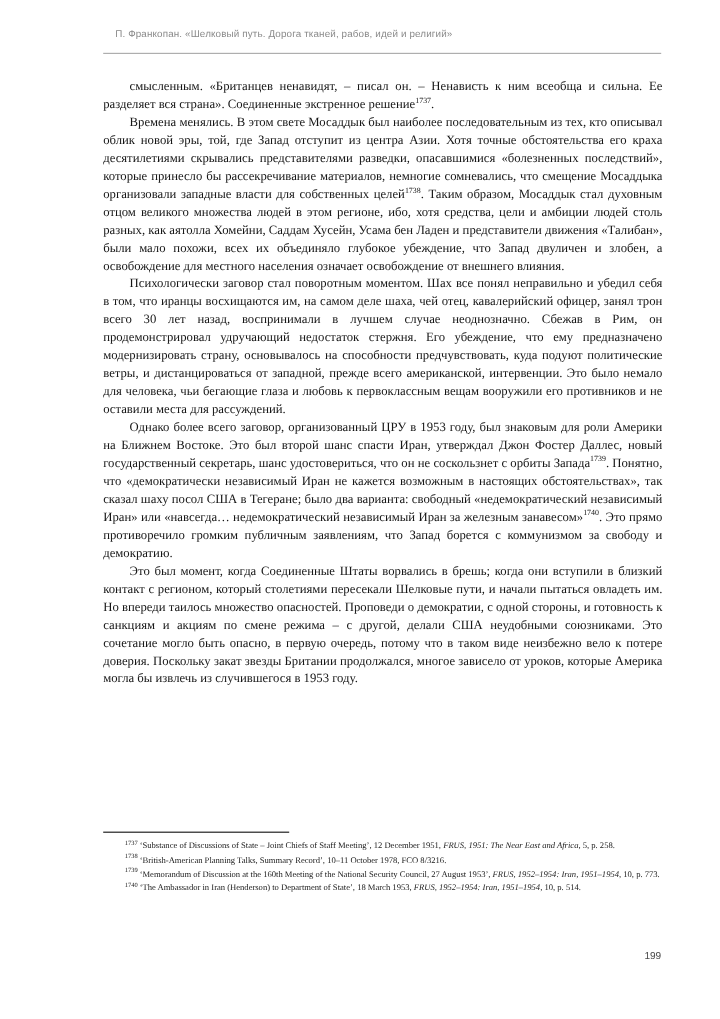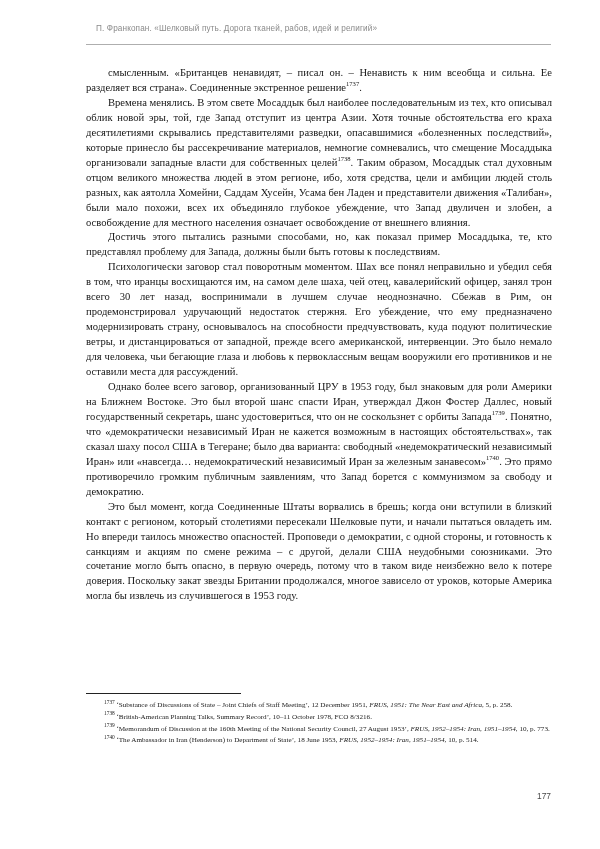--- a/index.html
+++ b/index.html
@@ -120,29 +120,28 @@
 <div class="page">
 
   <div class="running-head">
     <span class="rh-author">П.  Франкопан.  «Шелковый путь. Дорога тканей, рабов, идей и религий»</span>
   </div>
   <div class="head-rule"></div>
 
   <div class="body-col" id="body-col">
       <p><span>смысленным. «Британцев ненавидят, – писал он. – Ненависть к ним всеобща и сильна. Ее разделяет вся страна». Соединенные экстренное решение</span><sup class="fn-ref">1737</sup><span>.</span></p>
       <p><span>Времена менялись. В этом свете Мосаддык был наиболее последовательным из тех, кто описывал облик новой эры, той, где Запад отступит из центра Азии. Хотя точные обстоятельства его краха десятилетиями скрывались представителями разведки, опасавшимися «болезненных последствий», которые принесло бы рассекречивание материалов, немногие сомневались, что смещение Мосаддыка организовали западные власти для собственных целей</span><sup class="fn-ref">1738</sup><span>. Таким образом, Мосаддык стал духовным отцом великого множества людей в этом регионе, ибо, хотя средства, цели и амбиции людей столь разных, как аятолла Хомейни, Саддам Хусейн, Усама бен Ладен и представители движения «Талибан», были мало похожи, всех их объединяло глубокое убеждение, что Запад двуличен и злобен, а освобождение для местного населения означает освобождение от внешнего влияния.</span></p>
-      <p><span>Достичь этого пытались разными способами, но, как показал пример Мосаддыка, те, кто представлял проблему для Запада, должны были быть готовы к последствиям.</span></p>
       <p><span>Психологически заговор стал поворотным моментом. Шах все понял неправильно и убедил себя в том, что иранцы восхищаются им, на самом деле шаха, чей отец, кавалерийский офицер, занял трон всего 30 лет назад, воспринимали в лучшем случае неоднозначно. Сбежав в Рим, он продемонстрировал удручающий недостаток стержня. Его убеждение, что ему предназначено модернизировать страну, основывалось на способности предчувствовать, куда подуют политические ветры, и дистанцироваться от западной, прежде всего американской, интервенции. Это было немало для человека, чьи бегающие глаза и любовь к первоклассным вещам вооружили его противников и не оставили места для рассуждений.</span></p>
       <p><span>Однако более всего заговор, организованный ЦРУ в 1953 году, был знаковым для роли Америки на Ближнем Востоке. Это был второй шанс спасти Иран, утверждал Джон Фостер Даллес, новый государственный секретарь, шанс удостовериться, что он не соскользнет с орбиты Запада</span><sup class="fn-ref">1739</sup><span>. Понятно, что «демократически независимый Иран не кажется возможным в настоящих обстоятельствах», так сказал шаху посол США в Тегеране; было два варианта: свободный «недемократический независимый Иран» или «навсегда… недемократический независимый Иран за железным занавесом»</span><sup class="fn-ref">1740</sup><span>. Это прямо противоречило громким публичным заявлениям, что Запад борется с коммунизмом за свободу и демократию.</span></p>
       <p><span>Это был момент, когда Соединенные Штаты ворвались в брешь; когда они вступили в близкий контакт с регионом, который столетиями пересекали Шелковые пути, и начали пытаться овладеть им. Но впереди таилось множество опасностей. Проповеди о демократии, с одной стороны, и готовность к санкциям и акциям по смене режима – с другой, делали США неудобными союзниками. Это сочетание могло быть опасно, в первую очередь, потому что в таком виде неизбежно вело к потере доверия. Поскольку закат звезды Британии продолжался, многое зависело от уроков, которые Америка могла бы извлечь из случившегося в 1953 году.</span></p>
     </div>
 
   <div class="fn-rule"></div>
   <div class="footnotes" id="footnote-col">
       <p><sup class="fn-num">1737</sup><span>‘Substance of Discussions of State – Joint Chiefs of Staff Meeting’, 12 December 1951, </span><i>FRUS, 1951: The Near East and Africa</i><span>, 5, p. 258.</span></p>
       <p><sup class="fn-num">1738</sup><span>‘British-American Planning Talks, Summary Record’, 10–11 October 1978, FCO 8/3216.</span></p>
       <p><sup class="fn-num">1739</sup><span>‘Memorandum of Discussion at the 160th Meeting of the National Security Council, 27 August 1953’, </span><i>FRUS, 1952–1954: Iran, 1951–1954</i><span>, 10, p. 773.</span></p>
-      <p><sup class="fn-num">1740</sup><span>‘The Ambassador in Iran (Henderson) to Department of State’, 18 June 1953, </span><i>FRUS, 1952–1954: Iran, 1951–1954</i><span>, 10, p. 514.</span></p>
+      <p><sup class="fn-num">1740</sup><span>‘The Ambassador in Iran (Henderson) to Department of State’, 18 March 1953, </span><i>FRUS, 1952–1954: Iran, 1951–1954</i><span>, 10, p. 514.</span></p>
     </div>
 
-  <div class="folio">177</div>
+  <div class="folio">199</div>
 
 </div>
 
 </body></html>

